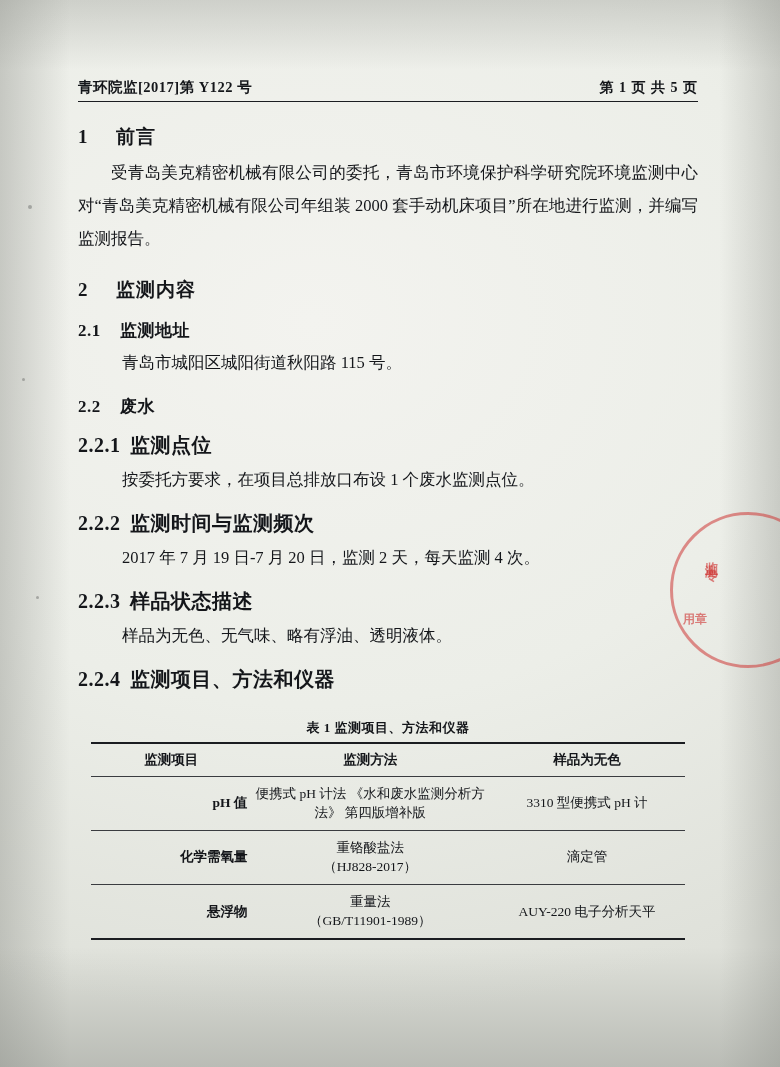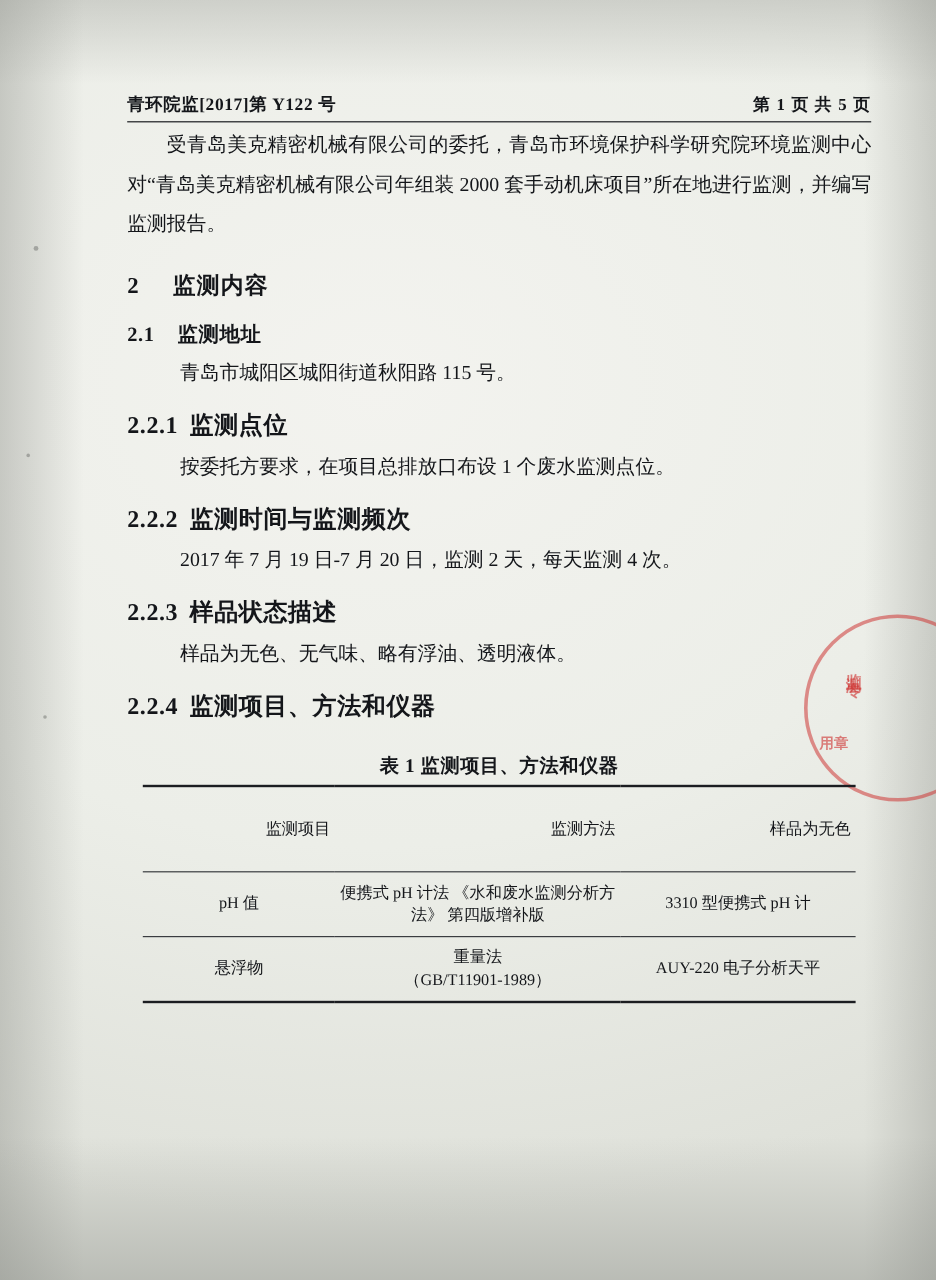--- a/index.html
+++ b/index.html
@@ -50,21 +50,20 @@
     background: linear-gradient(to bottom, rgba(160,162,156,0.40), rgba(255,255,255,0));
     pointer-events: none;
   }
 
   .content {
     position: absolute;
     left: 78px;
     top: 78px;
     width: 620px;
     color: #14161a;
-    margin-left: 28px;
   }
 
   
   .header {
     display: flex;
     justify-content: space-between;
     align-items: flex-end;
     font-size: 14.5px;
     letter-spacing: 0.5px;
     padding-bottom: 4px;
@@ -102,49 +101,48 @@
     line-height: 2.0;
     text-align: justify;
     margin: 2px 0 2px 0;
   }
   .para.indent { text-indent: 2em; }
   .para.sub { margin-left: 44px; }
 
   
   .table-title {
     text-align: center;
-    font-size: 16px;
+    font-size: 13px;
     font-weight: 700;
     margin: 26px 0 5px 0;
     letter-spacing: 0.5px;
   }
   table.monitor {
     border-collapse: collapse;
     width: 594px;
     margin: 0 auto;
     font-size: 13.5px;
   }
   table.monitor th, table.monitor td {
     text-align: center;
     vertical-align: middle;
     padding: 7px 4px;
     line-height: 1.45;
     border-bottom: 1px solid #3a3c40;
   }
   table.monitor thead th {
-    font-weight: 400;
+    font-weight: 700;
     border-top: 2px solid #1b1d21;
     border-bottom: 1px solid #3a3c40;
-    padding: 25px 4px;
-    text-align: right;
+    padding: 6px 4px;
   }
   table.monitor tbody tr:last-child td {
     border-bottom: 2px solid #1b1d21;
   }
-  table.monitor td.first-col { font-weight: 400; }
+  table.monitor td.first-col { font-weight: 700; text-align: right; }
   table.monitor col.c1 { width: 27%; }
   table.monitor col.c2 { width: 40%; }
   table.monitor col.c3 { width: 33%; }
 
   
   .stamp {
     position: absolute;
     right: -46px;
     top: 512px;
     width: 150px;
@@ -200,31 +198,37 @@
     <div class="s-text2">用章</div>
   </div>
 
   <div class="content">
 
     <div class="header">
       <div class="doc-no">青环院监[2017]第 Y122 号</div>
       <div class="page-no">第 1 页 共 5 页</div>
     </div>
 
+    <div class="h1">
+      <span class="num">1</span><span>前言</span>
+    </div>
     <div class="para indent">受青岛美克精密机械有限公司的委托，青岛市环境保护科学研究院环境监测中心对“青岛美克精密机械有限公司年组装 2000 套手动机床项目”所在地进行监测，并编写监测报告。</div>
 
     <div class="h1">
       <span class="num">2</span><span>监测内容</span>
     </div>
 
     <div class="h2">
       <span class="num">2.1</span><span>监测地址</span>
     </div>
     <div class="para sub">青岛市城阳区城阳街道秋阳路 115 号。</div>
 
+    <div class="h2">
+      <span class="num">2.2</span><span>废水</span>
+    </div>
 
     <div class="h3">
       <span class="num">2.2.1</span><span>监测点位</span>
     </div>
     <div class="para sub">按委托方要求，在项目总排放口布设 1 个废水监测点位。</div>
 
     <div class="h3">
       <span class="num">2.2.2</span><span>监测时间与监测频次</span>
     </div>
     <div class="para sub">2017 年 7 月 19 日-7 月 20 日，监测 2 天，每天监测 4 次。</div>
@@ -253,20 +257,25 @@
           <th>样品为无色</th>
         </tr>
       </thead>
       <tbody>
         <tr>
           <td class="first-col">pH 值</td>
           <td>便携式 pH 计法  《水和废水监测分析方法》 第四版增补版</td>
           <td>3310 型便携式 pH 计</td>
         </tr>
         <tr>
+          <td class="first-col">化学需氧量</td>
+          <td>重铬酸盐法<br>（HJ828-2017）</td>
+          <td>滴定管</td>
+        </tr>
+        <tr>
           <td class="first-col">悬浮物</td>
           <td>重量法<br>（GB/T11901-1989）</td>
           <td>AUY-220 电子分析天平</td>
         </tr>
       </tbody>
     </table>
 
   </div>
 </div>
 

